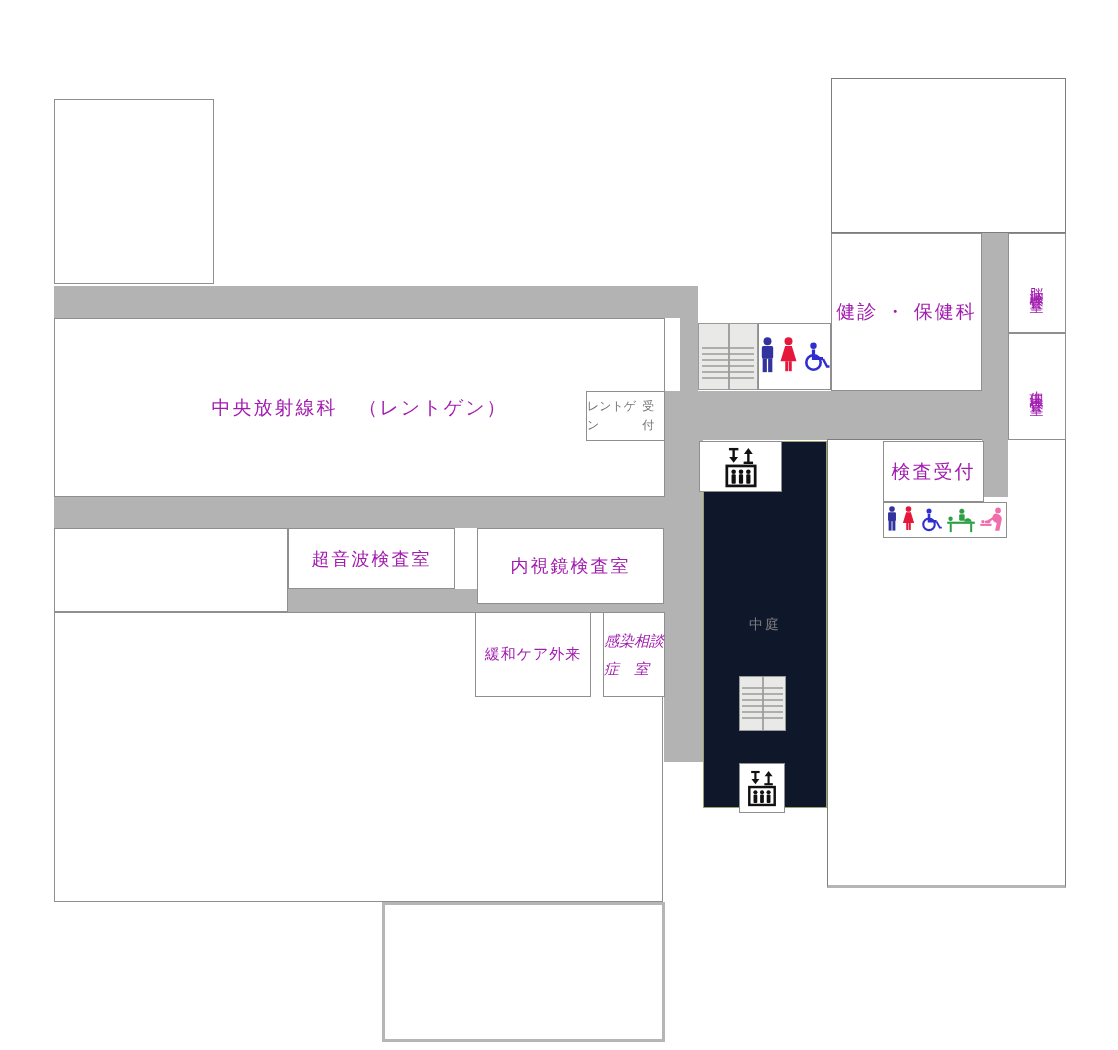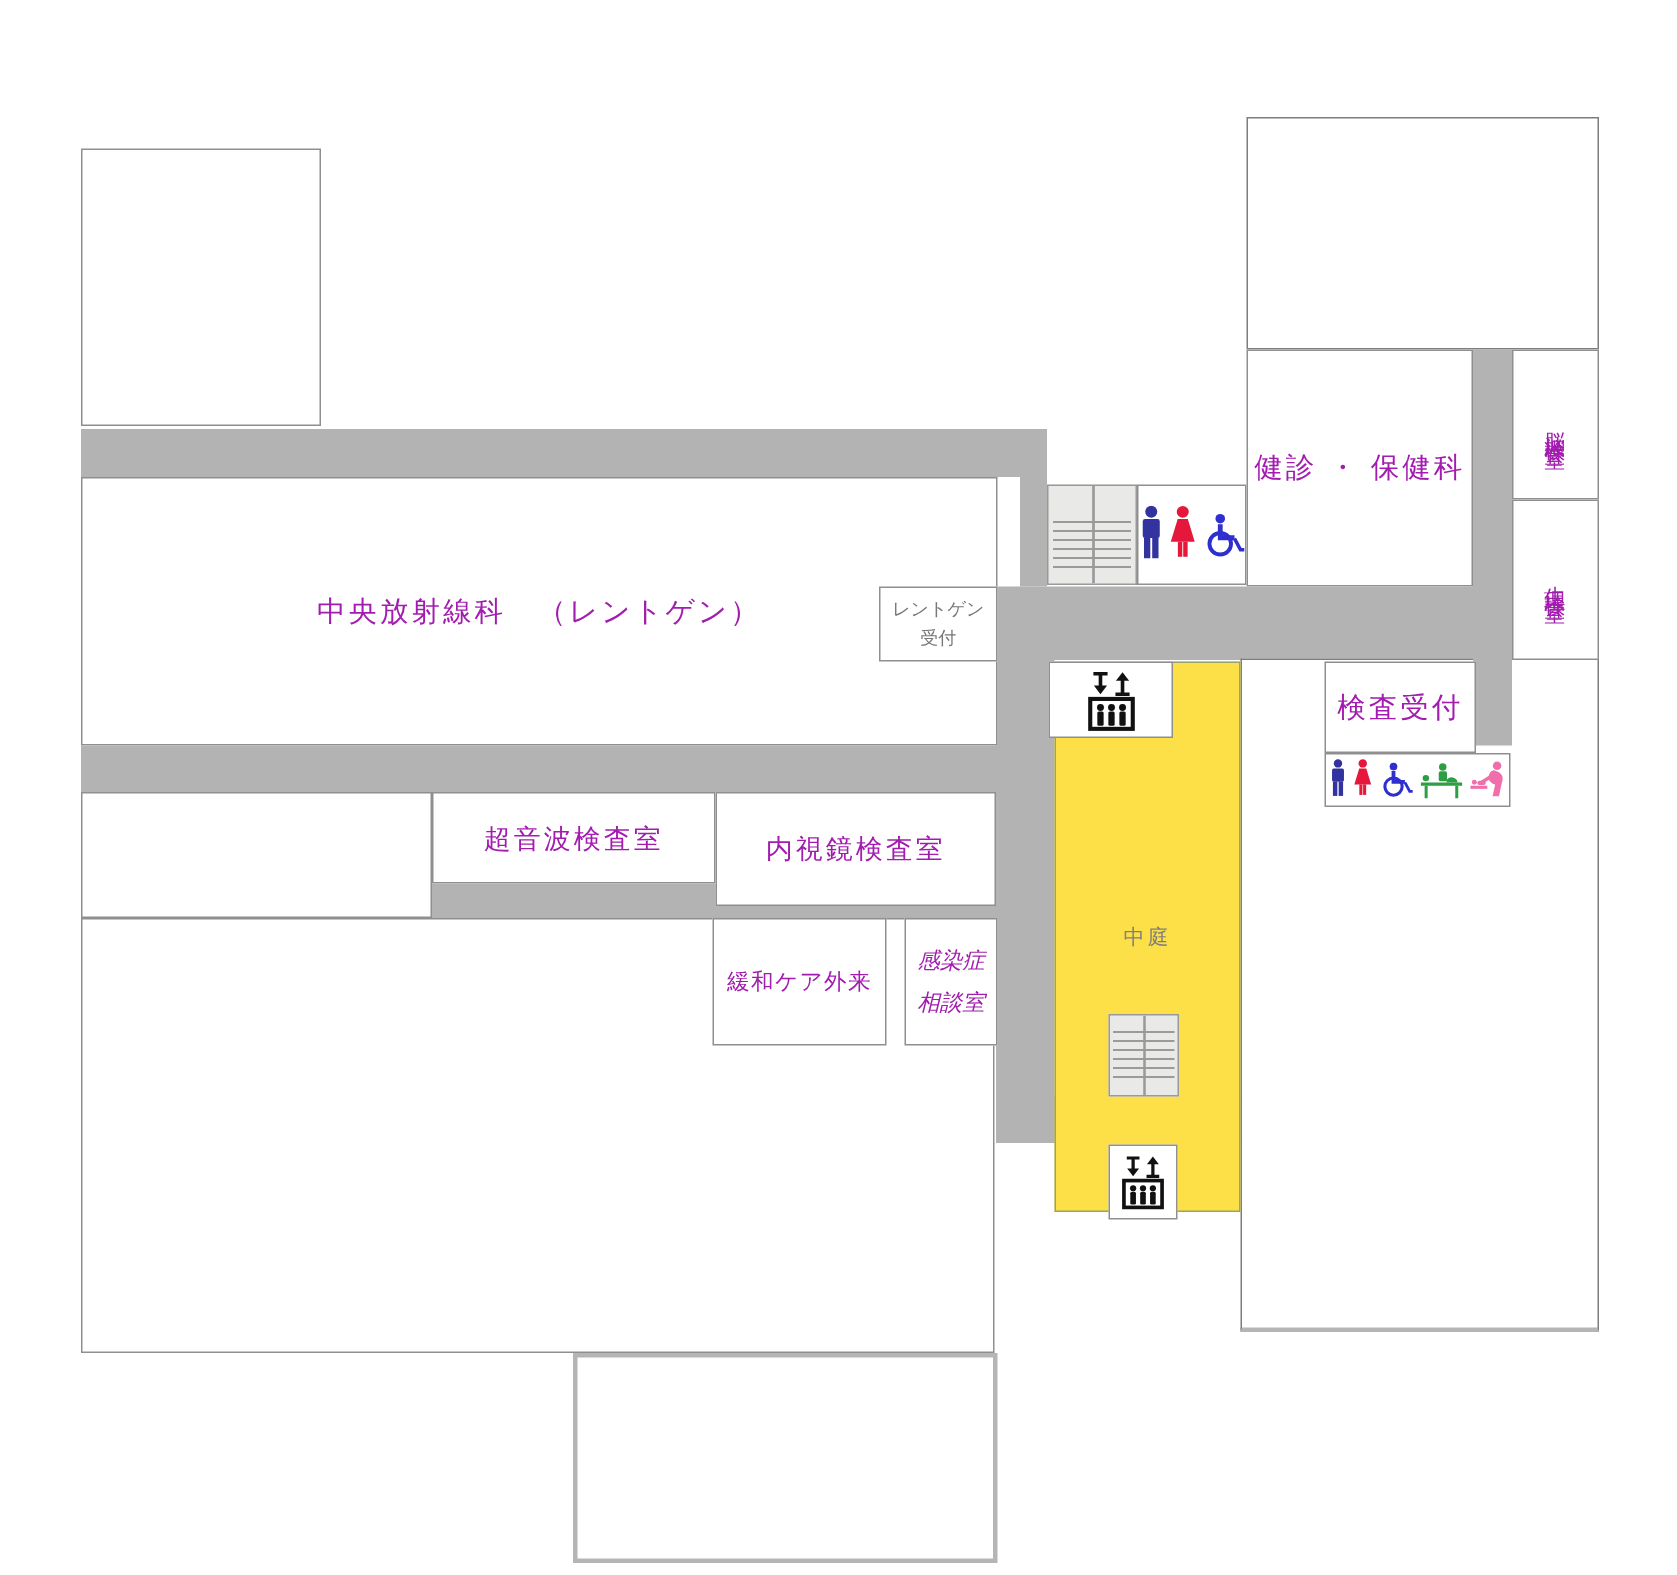--- a/index.html
+++ b/index.html
@@ -3,50 +3,50 @@
 <meta charset="utf-8">
 <style>
   html,body{margin:0;padding:0;background:#fff;}
   #plan{position:relative;width:1118px;height:1050px;background:#fff;overflow:hidden;
         font-family:"Liberation Sans","DejaVu Sans",sans-serif;}
   .corr{position:absolute;background:#b3b3b3;}
   .room{position:absolute;background:#fff;border:1px solid #8f8f8f;box-sizing:border-box;
         display:flex;align-items:center;justify-content:center;color:#a21caf;}
   .nolabel{}
   .lbl{letter-spacing:2px;white-space:pre;}
-  .two-line{display:flex;flex-direction:column;align-items:center;justify-content:center;}
+  .two-line{display:flex;align-items:center;justify-content:center;}
   
   #corrA {left:54px; top:286px; width:644px; height:32px;}
   #corrA2{left:680px;top:286px; width:18px;  height:105px;}
   #corrB {left:664px;top:391px; width:344px; height:49px;}
   #corrC {left:664px;top:440px; width:39px;  height:322px;}
   #corrC2{left:664px;top:731px; width:163px; height:31px;}
   #corrD {left:982px;top:233px; width:26px;  height:264px; z-index:5;}
   #corrE {left:288px;top:589px; width:376px; height:23px;}
   #corrF {left:54px; top:497px; width:610px; height:31px;}
   
   #room-topleft      {left:54px; top:99px;  width:160px;height:185px;z-index:3;}
   #room-central      {left:54px; top:318px; width:611px;height:179px;z-index:3;font-size:19px;}
   #room-xray-recep   {left:586px;top:391px; width:79px; height:50px; z-index:4;font-size:12px;color:#777;}
   #room-kenshin      {left:831px;top:233px; width:151px;height:158px;z-index:3;font-size:19px;}
   #room-topright     {left:831px;top:78px;  width:235px;height:155px;z-index:3;border-color:#7d7d7d;}
   #room-nouha        {left:1008px;top:233px;width:58px; height:100px;z-index:3;font-size:14px;}
   #room-seiri        {left:1008px;top:333px;width:58px; height:107px;z-index:3;font-size:14px;}
   #room-bigright     {left:827px;top:439px; width:239px;height:449px;z-index:3;border-color:#7d7d7d;border-bottom:3px solid #b5b5b5;}
   #room-kensa-recep  {left:883px;top:441px; width:101px; height:61px; z-index:6;font-size:19px;}
   #room-left-mid     {left:54px; top:528px; width:234px;height:84px; z-index:3;}
-  #room-ultrasound   {left:288px;top:528px; width:189px;height:61px; z-index:3;font-size:18px;}
+  #room-ultrasound   {left:288px;top:528px; width:167px;height:61px; z-index:3;font-size:18px;}
   #room-endoscopy    {left:477px;top:528px; width:187px;height:76px; z-index:3;font-size:18px;}
   #room-bottomleft   {left:54px; top:612px; width:609px;height:290px;z-index:3;}
   #room-kanwa        {left:475px;top:612px; width:116px;height:85px; z-index:4;font-size:15px;letter-spacing:1px;}
   #room-kansen       {left:603px;top:612px; width:62px; height:85px; z-index:4;font-size:15px;}
   #room-bottommiddle {left:382px;top:902px; width:283px;height:140px;z-index:3;border:3px solid #b5b5b5;}
   .vtext{writing-mode:vertical-rl;letter-spacing:3px;}
   
-  #courtyard{left:703px;top:441px;width:124px;height:367px;background:#fde047;border:1px solid #9aa36a;
+  #courtyard{left:703px;top:441px;width:124px;height:367px;background:#0f172a;border:1px solid #9aa36a;
              z-index:4;display:flex;align-items:center;justify-content:center;position:absolute;
              box-sizing:border-box;color:#7f7f7f;font-size:14px;letter-spacing:2px;}
   
   .stairs{position:absolute;background:#e9e9e7;border:1px solid #999;box-sizing:border-box;z-index:6;}
   #stairs1{left:698px;top:323px;width:60px;height:67px;}
   #stairs2{left:739px;top:676px;width:47px;height:55px;}
   .iconbox{position:absolute;background:#fff;border:1px solid #8f8f8f;box-sizing:border-box;z-index:6;
            display:flex;align-items:center;justify-content:center;gap:3px;}
   #toilet1{left:758px;top:323px;width:73px;height:67px;gap:2px;}
   #toilet2{left:883px;top:502px;width:124px;height:36px;gap:3px;}

